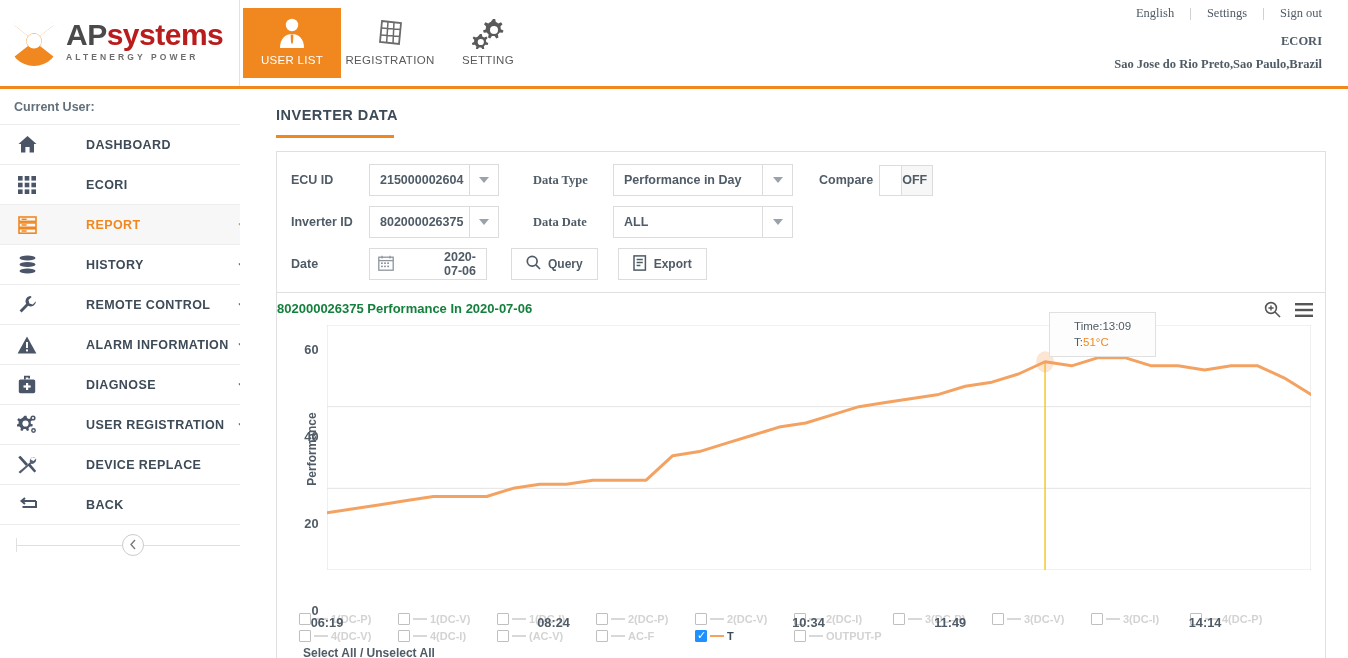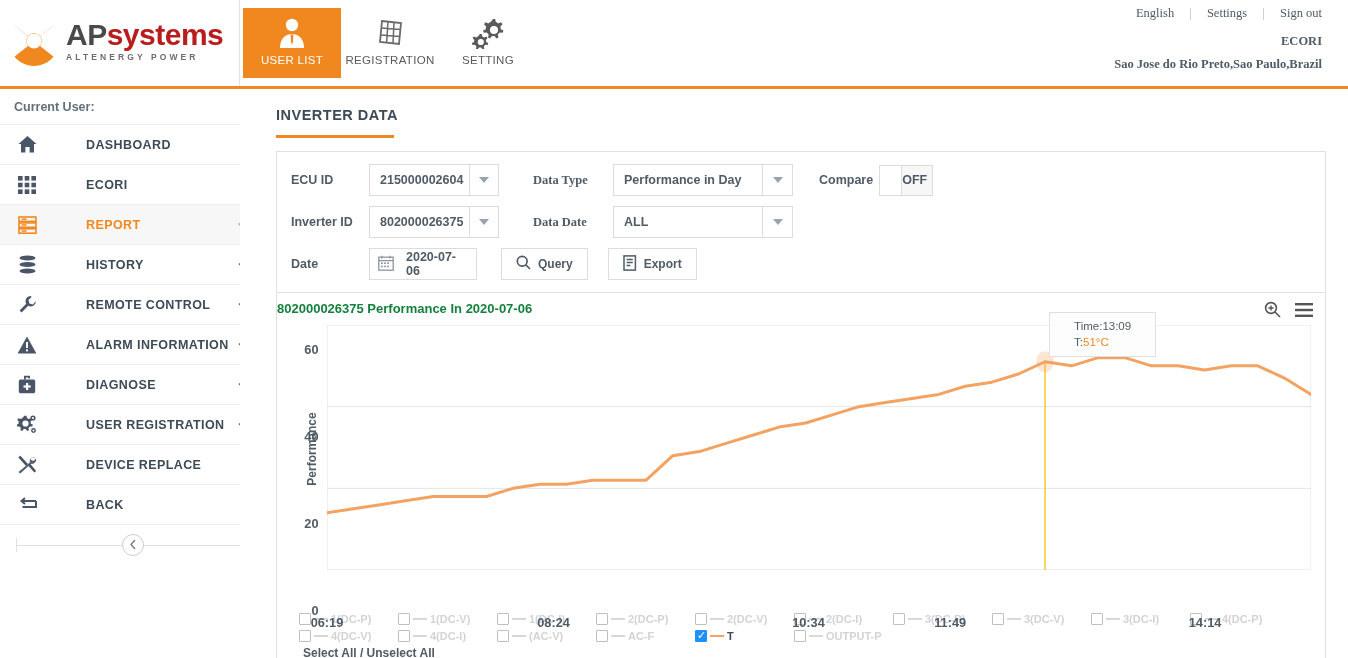--- a/index.html
+++ b/index.html
@@ -69,21 +69,21 @@
   .form { padding:12px 14px 10px 14px; }
   .frow { display:flex; align-items:center; margin-bottom:10px; }
   .frow:last-child { margin-bottom:2px; }
   .flabel { font-size:12.5px; font-weight:bold; color:#4f5b66; }
   .l1 { width:78px; } .l2 { width:80px;font-family:Liberation Serif, serif; }
   .sel { height:32px; border:1px solid #dcdcdc; background:#fff; display:flex; align-items:center; cursor:pointer; }
   .sel .val { padding:0 10px; font-size:12.5px; color:#4f5b66; font-weight:bold; white-space:nowrap; overflow:hidden; }
   .sel .arrowbox { width:30px; height:100%; border-left:1px solid #dcdcdc; display:flex; align-items:center; justify-content:center; }
   .sel-ecu { width:130px; } .sel-ecu .val { width:100px; }
   .sel-dt { width:180px; } .sel-dt .val { width:150px; }
-  .datebox { width:108px; height:32px; border:1px solid #dcdcdc; display:flex; align-items:center; padding:0 8px; cursor:pointer; }
+  .datebox { width:118px; height:32px; border:1px solid #dcdcdc; display:flex; align-items:center; padding:0 8px; cursor:pointer;gap:38px; }
   .datebox .dval { font-size:12.5px; font-weight:bold; color:#4f5b66; margin-left:12px; }
   .btn { height:32px; border:1px solid #dcdcdc; background:#fff; display:flex; align-items:center; justify-content:center;
          cursor:pointer; padding:0 14px; gap:7px; }
   .btn .btxt { font-size:12px; font-weight:bold; color:#4f5b66; }
   .cmp-label { font-size:12.5px; font-weight:bold; color:#4f5b66; margin-left:26px; margin-right:6px; }
   .toggle { width:54px; height:31px; border:1px solid #dcdcdc; background:#f7f7f7; display:flex; align-items:center; cursor:pointer; }
   .toggle .knob { width:22px; height:29px; background:#fff; border-right:1px solid #dcdcdc; }
   .toggle .off { flex:1; font-size:12.5px; font-weight:bold; color:#4f5b66; }
 
   

